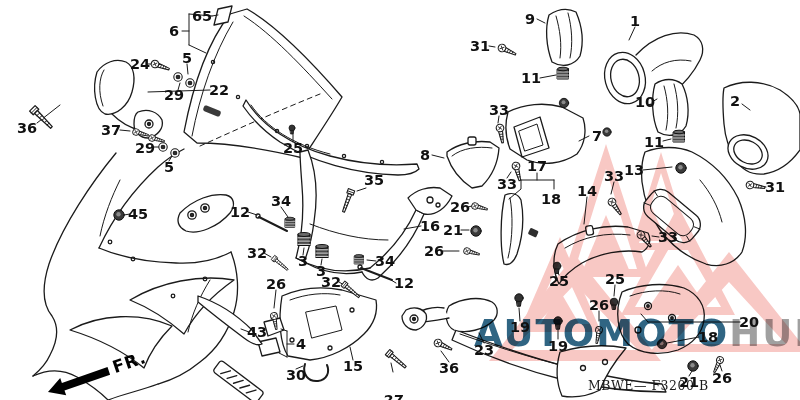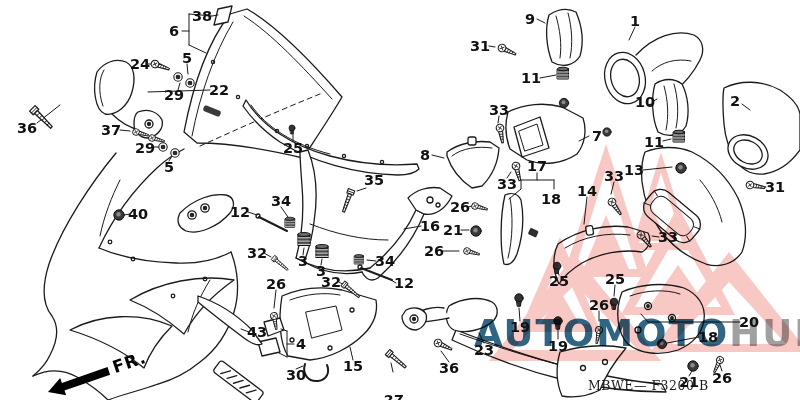--- a/index.html
+++ b/index.html
@@ -276,31 +276,31 @@
       <path fill-rule="evenodd" d="M575,255 L661,361 L489,361 Z M575,284 L638,350 L512,350 Z"></path>
       <path fill-rule="evenodd" d="M729,252 L808,352 L650,352 Z M729,282 L786,344 L672,344 Z"></path>
     </g>
   </svg>
 
   <div class="wm-text">
     <span class="p1" style="color: #0c4a6e;">AUTOMOTO</span><span class="p2" style="color: rgb(155, 155, 155);">HUB</span>
   </div>
 
   <div class="callout-layer" id="callout-layer">
-      <div class="callout" style="left: 202px; top: 16px;">38</div>
+      <div class="callout" style="left: 202px; top: 16px;">65</div>
       <div class="callout" style="left: 174px; top: 31px;">6</div>
       <div class="callout" style="left: 140px; top: 64px;">24</div>
       <div class="callout" style="left: 187px; top: 58px;">5</div>
       <div class="callout" style="left: 174px; top: 95px;">29</div>
       <div class="callout" style="left: 219px; top: 90px;">22</div>
       <div class="callout" style="left: 27px; top: 128px;">36</div>
       <div class="callout" style="left: 111px; top: 130px;">37</div>
       <div class="callout" style="left: 145px; top: 148px;">29</div>
       <div class="callout" style="left: 169px; top: 167px;">5</div>
-      <div class="callout" style="left: 138px; top: 214px;">40</div>
+      <div class="callout" style="left: 138px; top: 214px;">45</div>
       <div class="callout" style="left: 240px; top: 212px;">12</div>
       <div class="callout" style="left: 257px; top: 253px;">32</div>
       <div class="callout" style="left: 293px; top: 148px;">25</div>
       <div class="callout" style="left: 281px; top: 201px;">34</div>
       <div class="callout" style="left: 303px; top: 261px;">3</div>
       <div class="callout" style="left: 321px; top: 271px;">3</div>
       <div class="callout" style="left: 331px; top: 282px;">32</div>
       <div class="callout" style="left: 385px; top: 261px;">34</div>
       <div class="callout" style="left: 404px; top: 283px;">12</div>
       <div class="callout" style="left: 374px; top: 180px;">35</div>

